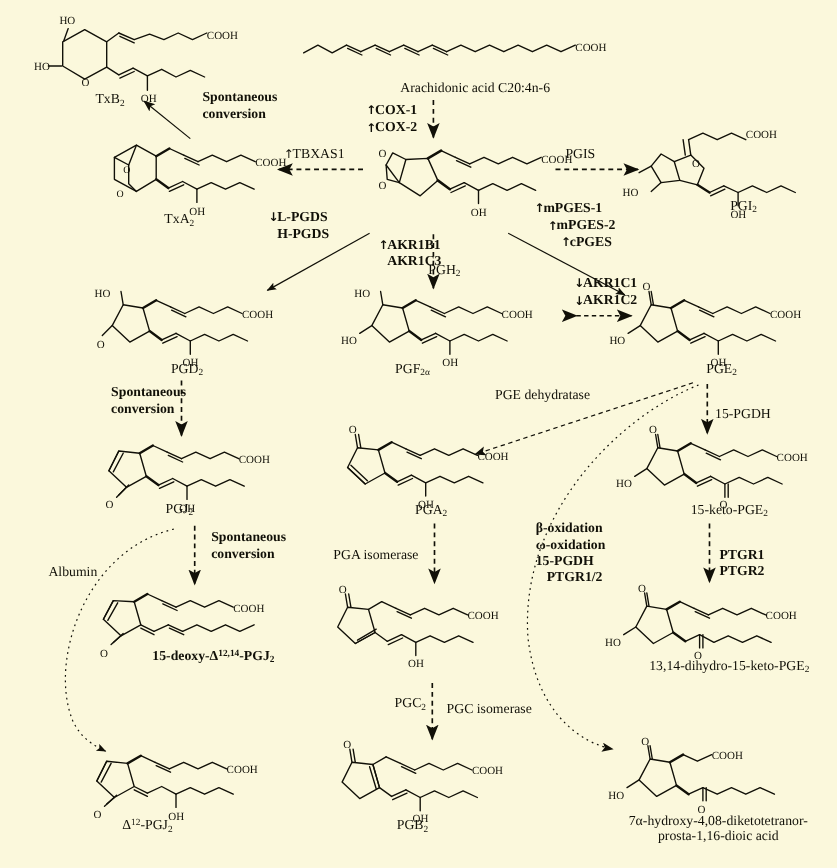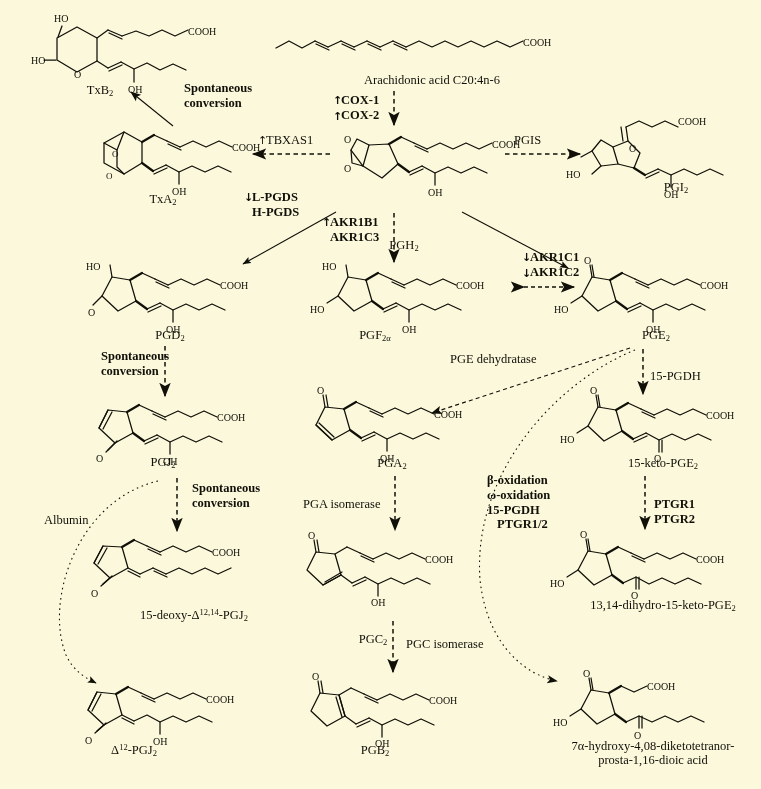--- a/index.html
+++ b/index.html
@@ -457,21 +457,21 @@
   </div>
 
   <div class="lbl cmp ctr" style="left:392px;top:456px;">
     <span>PGA</span><span class="sub">2</span>
   </div>
 
   <div class="lbl cmp ctr" style="left:663px;top:456px;font-family:Liberation Serif, serif;">
     <span>15-keto-PGE</span><span class="sub">2</span>
   </div>
 
-  <div class="lbl cmp ctr" style="left:194px;top:608px;">
+  <div class="lbl cmp ctr" style="left:194px;top:589px;font-weight:bold;">
     <span>15-deoxy-Δ</span><span class="sup">12,14</span><span>-PGJ</span><span class="sub">2</span>
   </div>
 
   <div class="lbl cmp ctr" style="left:373px;top:632px;">
     <span>PGC</span><span class="sub">2</span>
   </div>
 
   <div class="lbl cmp ctr" style="left:663px;top:598px;">
     <span>13,14-dihydro-15-keto-PGE</span><span class="sub">2</span>
   </div>
@@ -507,25 +507,30 @@
 
   <div class="lbl enz" style="left:514px;top:133px;">
     <span>PGIS</span>
   </div>
 
   <div class="lbl enz blk" style="left:244px;top:190px;">
     <div><span class="dn">↓</span><span>L-PGDS</span></div>
     <div style="padding-left:8px"><span>H-PGDS</span></div>
   </div>
 
-  <div class="lbl enz blk" style="left:322px;top:215px;">
+  <div class="lbl enz blk" style="left:344px;top:215px;">
     <div><span class="up">↑</span><span>AKR1B1</span></div>
     <div style="padding-left:8px"><span>AKR1C3</span></div>
   </div>
 
+  <div class="lbl enz blk" style="left:486px;top:182px;">
+    <div><span class="up">↑</span><span>mPGES-1</span></div>
+    <div style="padding-left:12px"><span class="up">↑</span><span>mPGES-2</span></div>
+    <div style="padding-left:24px"><span class="up">↑</span><span>cPGES</span></div>
+  </div>
 
   <div class="lbl enz blk" style="left:522px;top:250px;">
     <div><span class="dn">↓</span><span>AKR1C1</span></div>
     <div><span class="dn">↓</span><span>AKR1C2</span></div>
   </div>
 
   <div class="lbl enz blk" style="left:101px;top:349px;">
     <div>Spontaneous</div>
     <div>conversion</div>
   </div>

